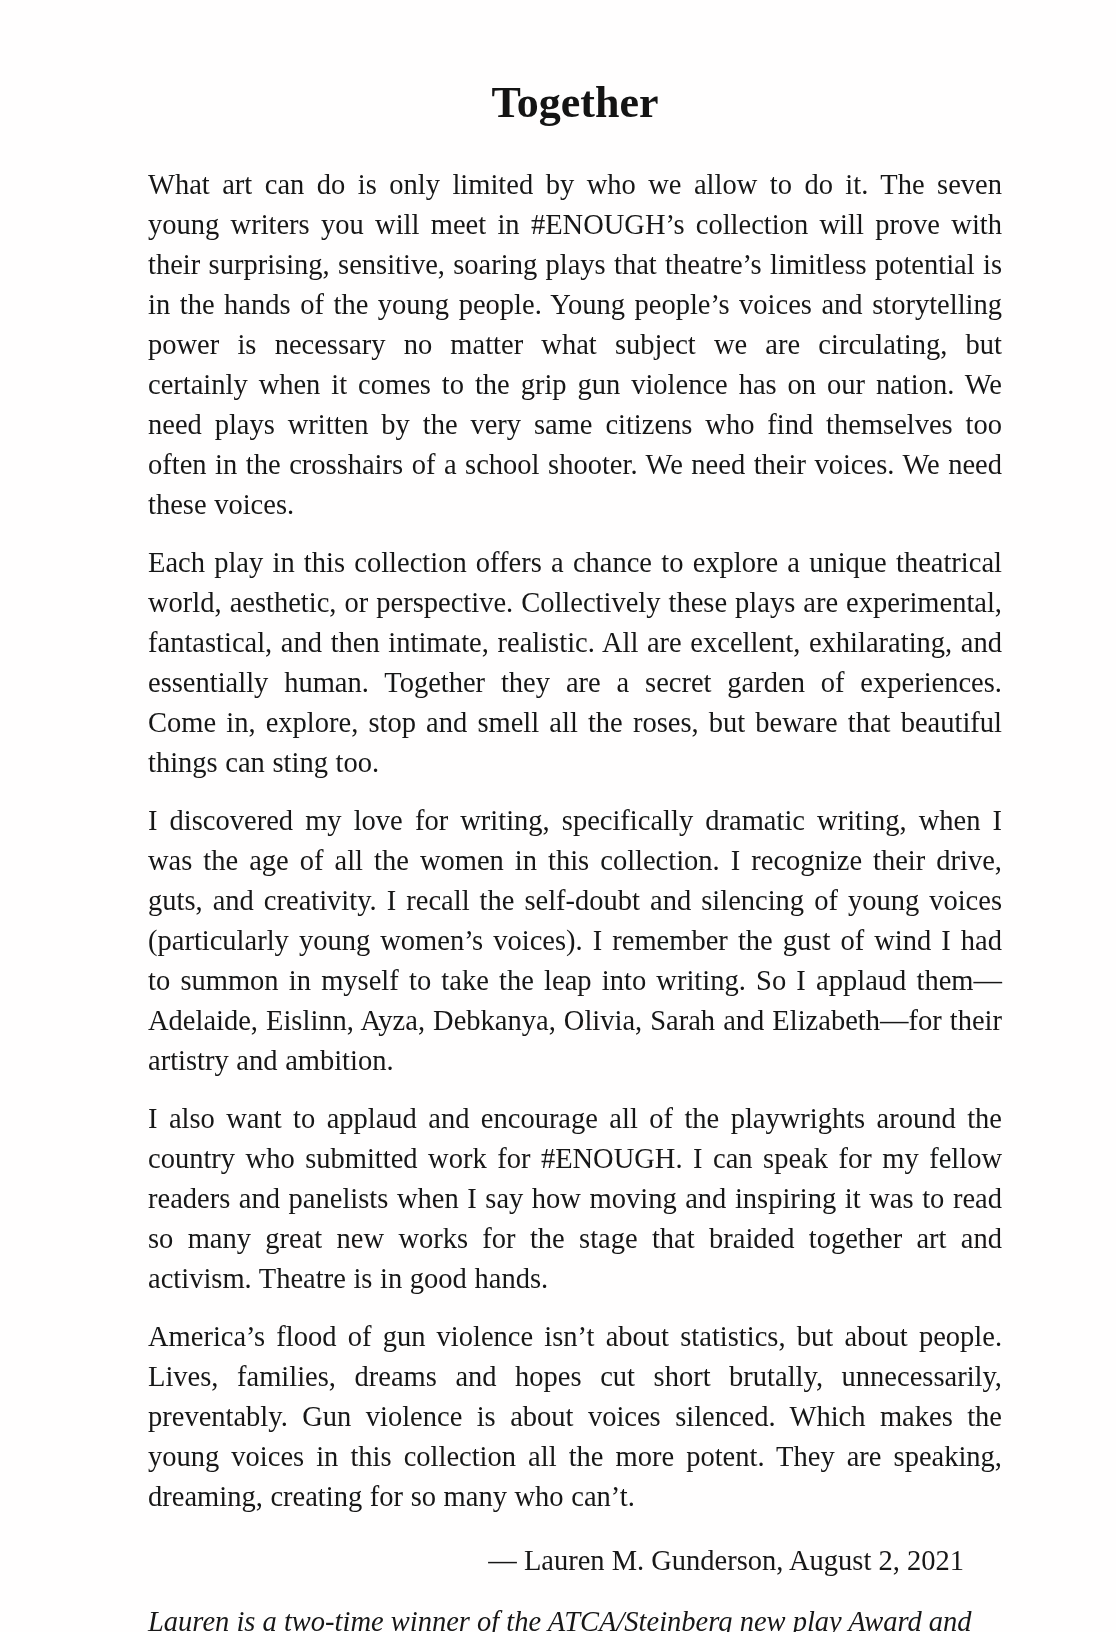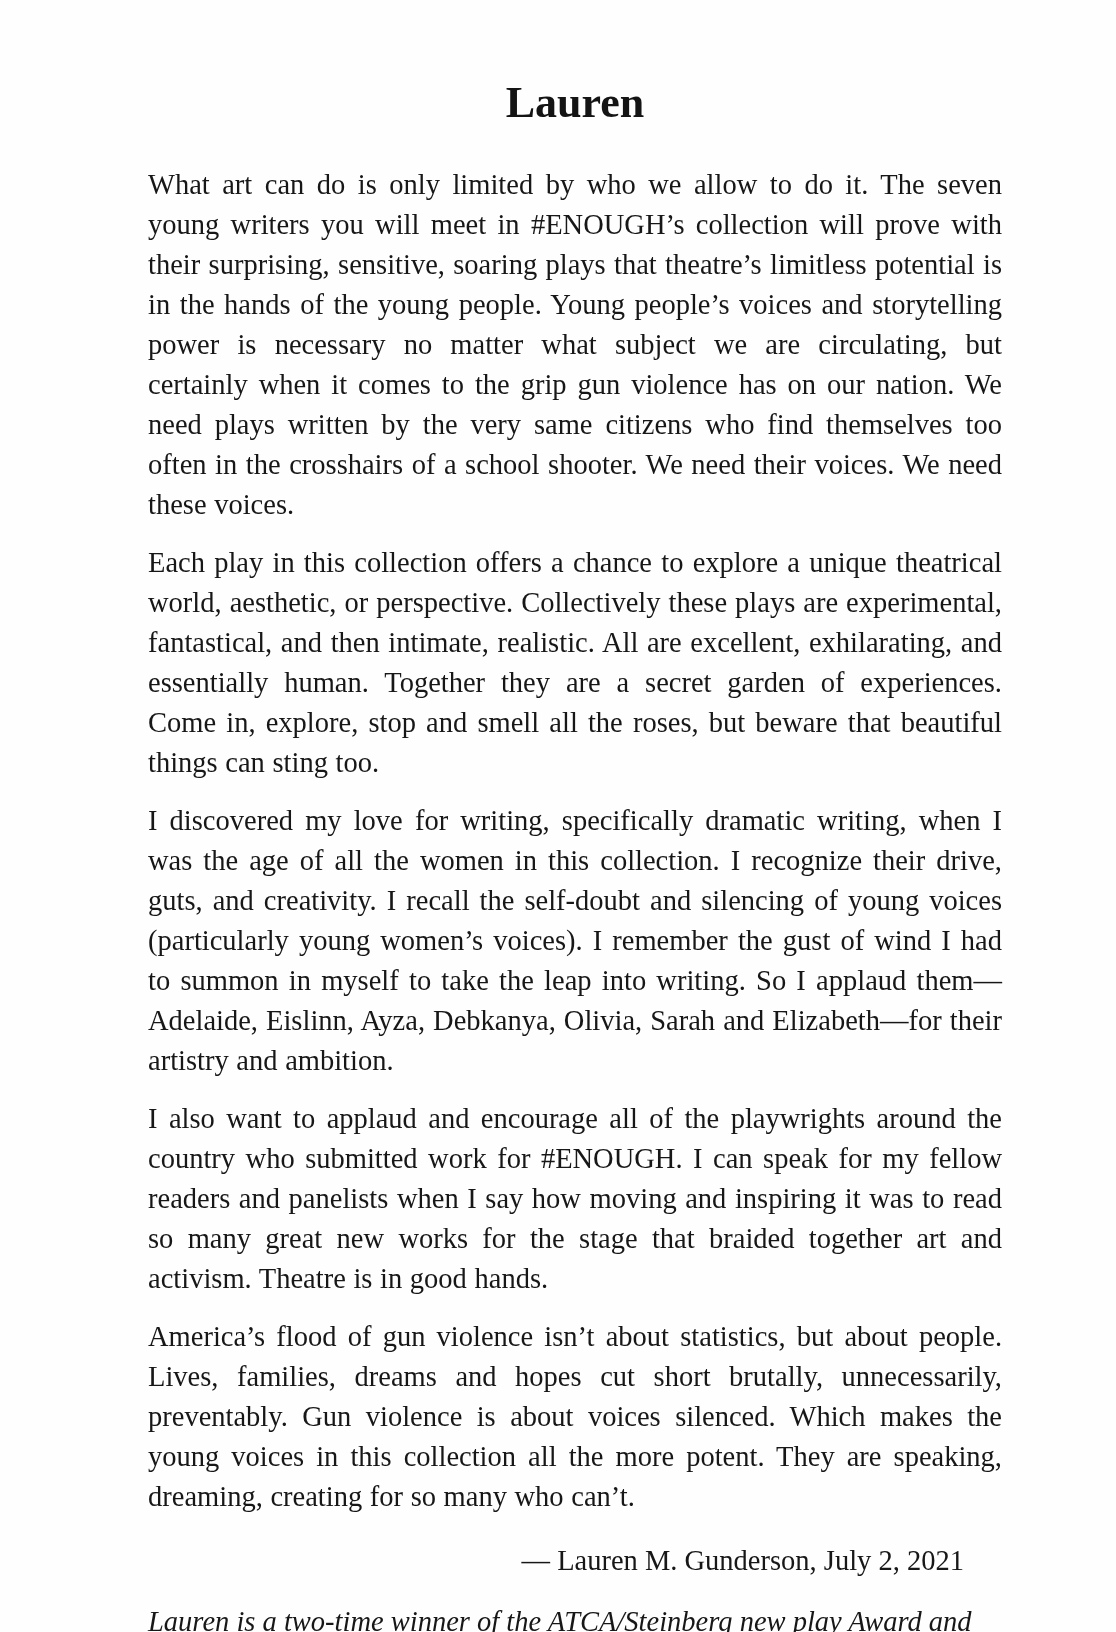--- a/index.html
+++ b/index.html
@@ -43,26 +43,26 @@
     font-size: 28.5px;
     line-height: 34px;
     font-style: italic;
     margin: 27px 0 0 0;
   }
 </style>
 </head>
 <body>
 
 <div class="page">
-  <h1 class="title">Lauren</h1>
+  <h1 class="title">Together</h1>
 
   <div class="body-text">
     <p>What art can do is only limited by who we allow to do it. The seven young writers you will meet in #ENOUGH’s collection will prove with their surprising, sensitive, soaring plays that theatre’s limitless potential is in the hands of the young people. Young people’s voices and storytelling power is necessary no matter what subject we are circulating, but certainly when it comes to the grip gun violence has on our nation. We need plays written by the very same citizens who find themselves too often in the crosshairs of a school shooter. We need their voices. We need these voices.</p>
     <p>Each play in this collection offers a chance to explore a unique theatrical world, aesthetic, or perspective. Collectively these plays are experimental, fantastical, and then intimate, realistic. All are excellent, exhilarating, and essentially human. Together they are a secret garden of experiences. Come in, explore, stop and smell all the roses, but beware that beautiful things can sting too.</p>
     <p>I discovered my love for writing, specifically dramatic writing, when I was the age of all the women in this collection. I recognize their drive, guts, and creativity. I recall the self-doubt and silencing of young voices (particularly young women’s voices). I remember the gust of wind I had to summon in myself to take the leap into writing. So I applaud them—Adelaide, Eislinn, Ayza, Debkanya, Olivia, Sarah and Elizabeth—for their artistry and ambition.</p>
     <p>I also want to applaud and encourage all of the playwrights around the country who submitted work for #ENOUGH. I can speak for my fellow readers and panelists when I say how moving and inspiring it was to read so many great new works for the stage that braided together art and activism. Theatre is in good hands.</p>
     <p>America’s flood of gun violence isn’t about statistics, but about people. Lives, families, dreams and hopes cut short brutally, unnecessarily, preventably. Gun violence is about voices silenced. Which makes the young voices in this collection all the more potent. They are speaking, dreaming, creating for so many who can’t.</p>
   </div>
 
-  <div class="signature">— Lauren M. Gunderson, July 2, 2021</div>
+  <div class="signature">— Lauren M. Gunderson, August 2, 2021</div>
 
   <div class="bio-note">Lauren is a two-time winner of the ATCA/Steinberg new play Award and has topped a list of the most-produced playwrights in America.</div>
 </div>
 
 </body></html>

